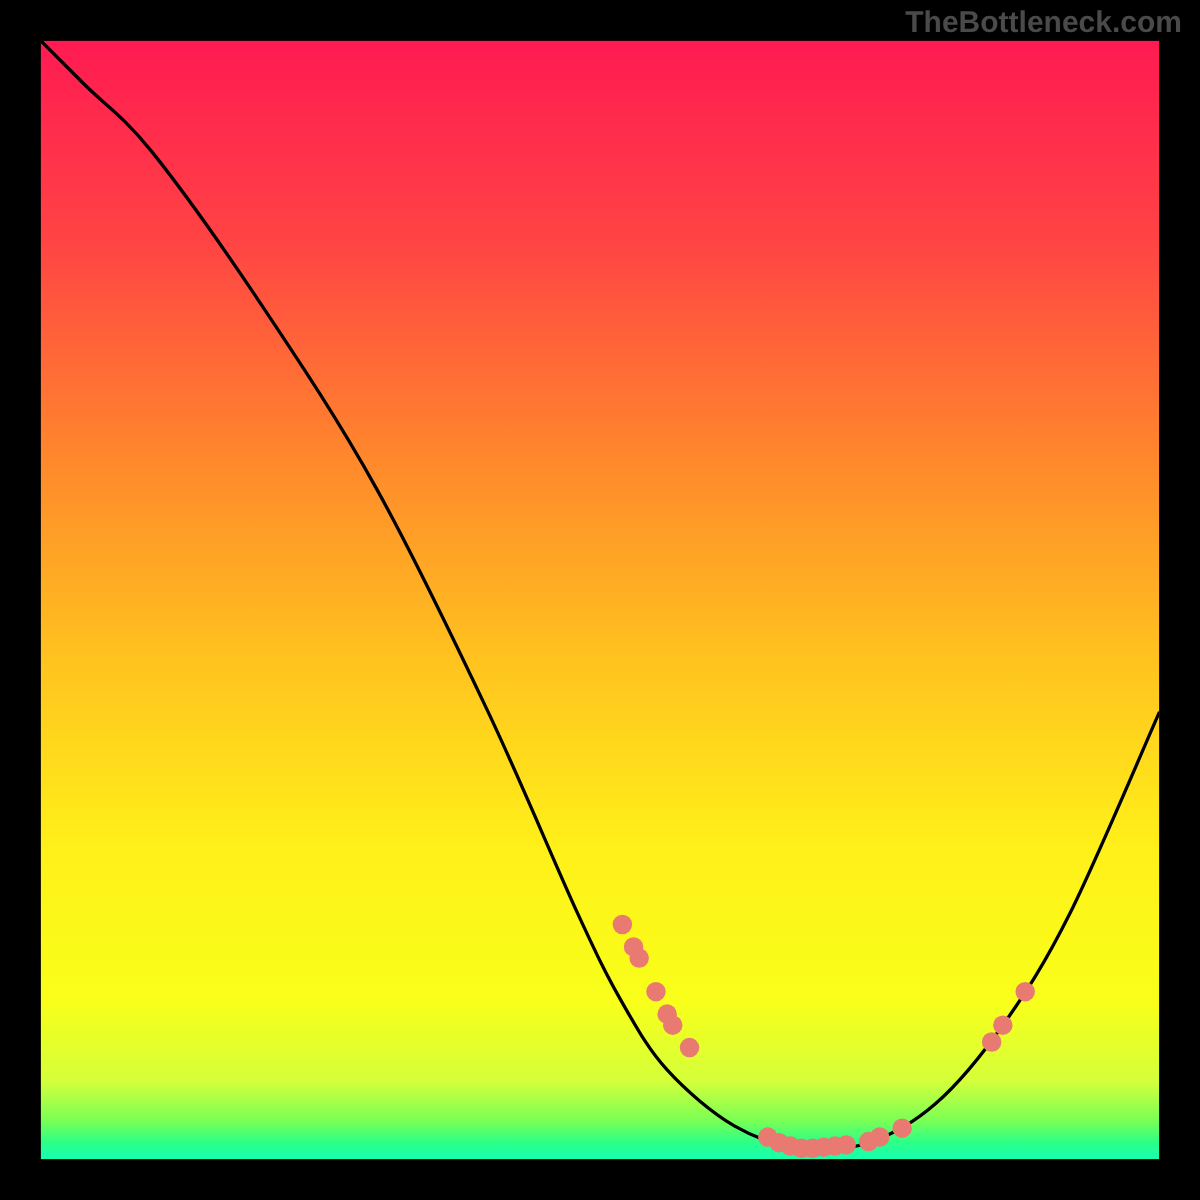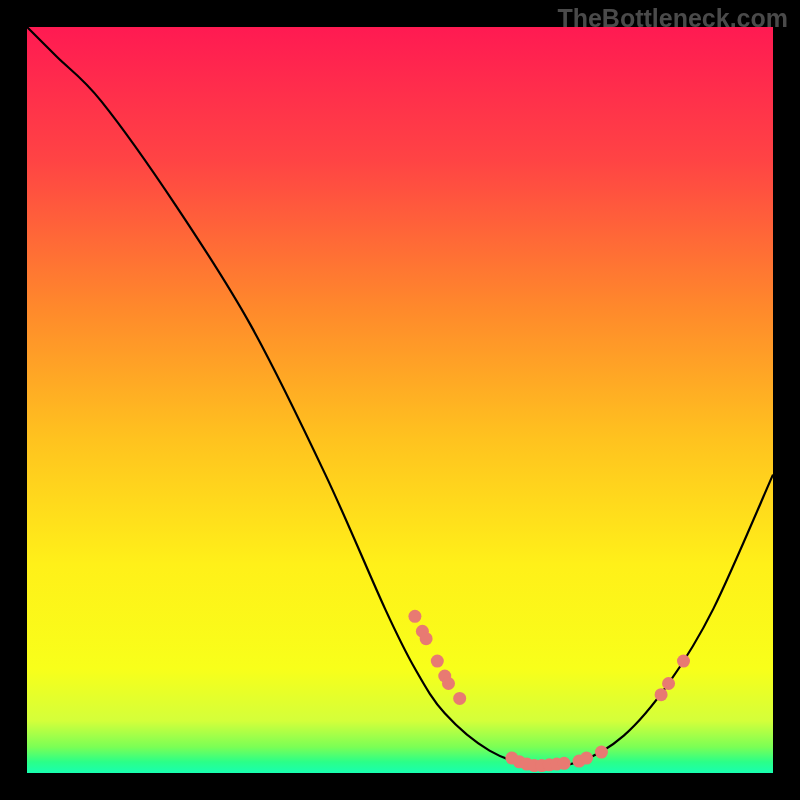--- a/index.html
+++ b/index.html
@@ -8,21 +8,21 @@
     height: 800px;
     background: #000;
     position: relative;
     font-family: Arial, sans-serif;
   }
   .watermark {
     position: absolute;
     top: 4px;
     right: 12px;
     color: #4a4a4a;
-    font-size: 25px;
+    font-size: 20px;
     font-weight: bold;
     z-index: 10;
   }
   .plot-area {
     position: absolute;
     left: 27px;
     top: 27px;
     width: 746px;
     height: 746px;
     overflow: hidden;

